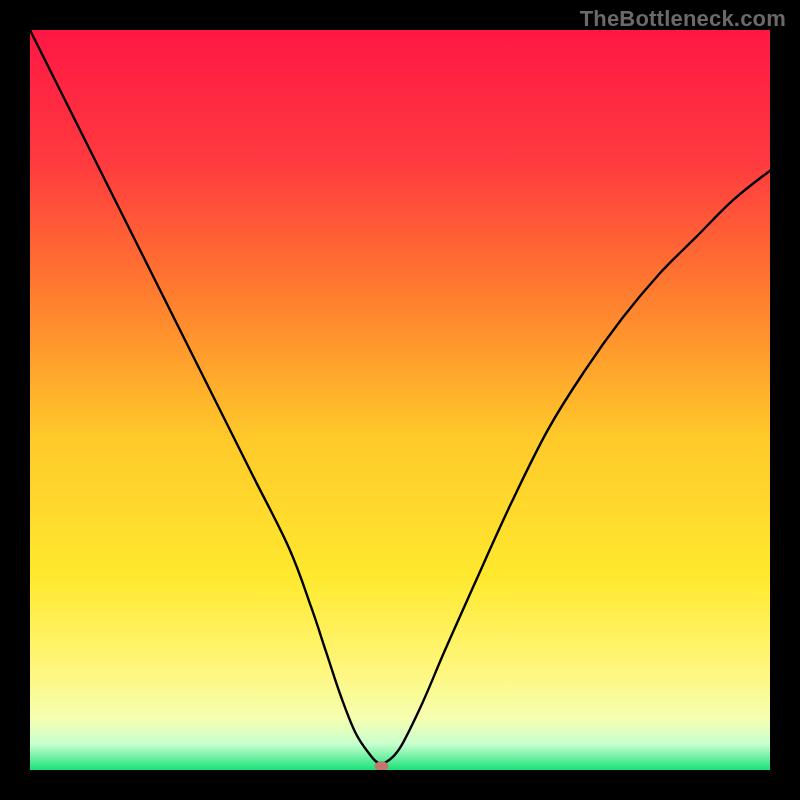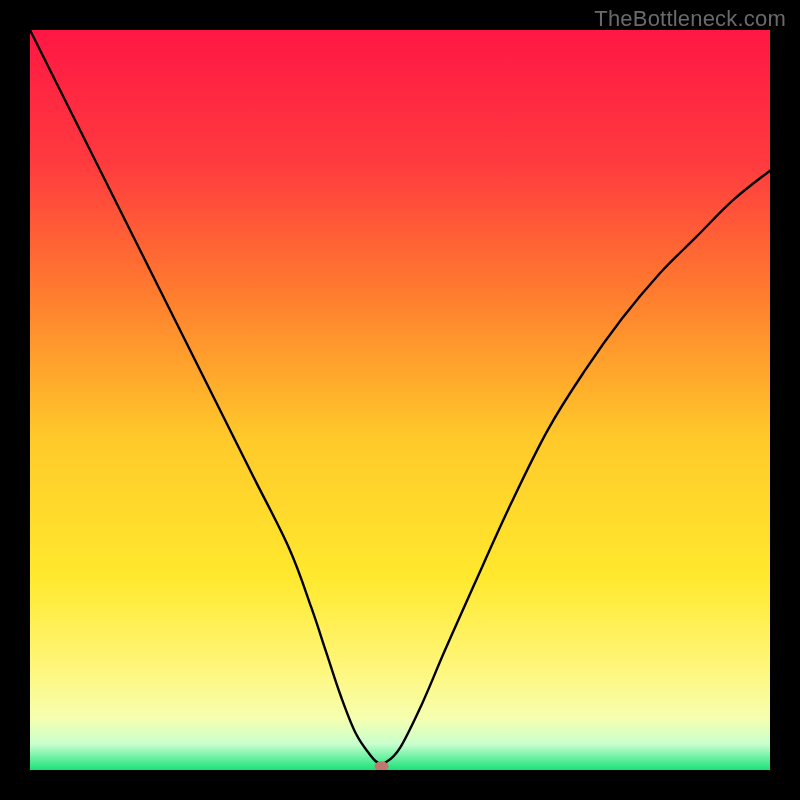--- a/index.html
+++ b/index.html
@@ -22,21 +22,21 @@
     left: 30px;
     top: 30px;
     width: 740px;
     height: 740px;
   }
   .watermark {
     position: absolute;
     top: 6px;
     right: 14px;
     font-size: 22px;
-    font-weight: 400;
+    font-weight: 700;
     color: #6a6a6a;
     letter-spacing: 0.2px;
     user-select: none;
   }
 </style>
 </head>
 <body>
 
 <div class="frame">
   <svg class="plot" viewBox="0 0 740 740" preserveAspectRatio="none">

